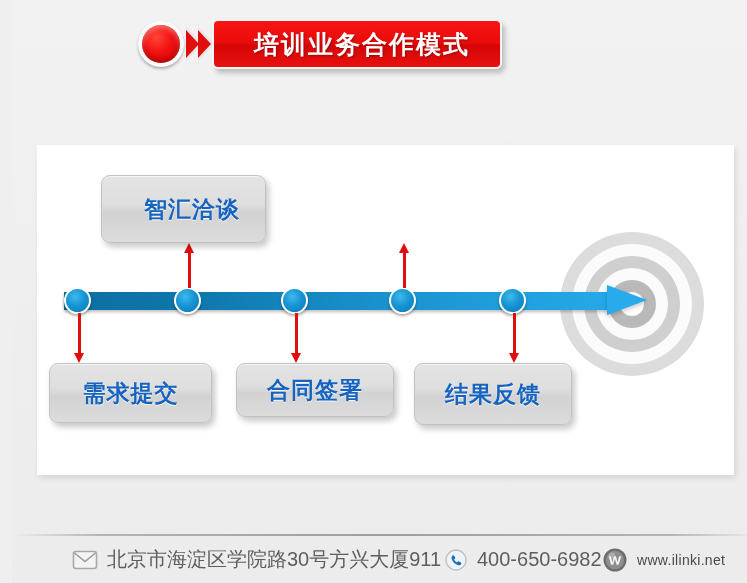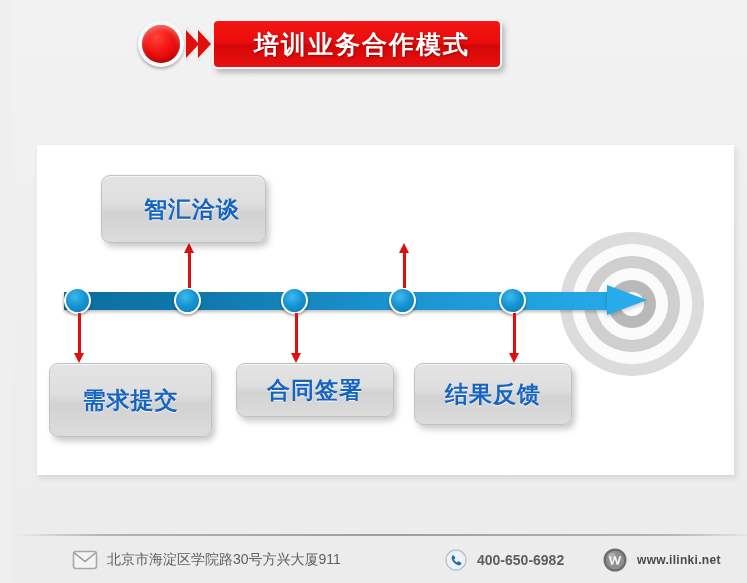--- a/index.html
+++ b/index.html
@@ -236,27 +236,27 @@
     align-items: center;
   }
   .fitem {
     position: absolute;
     display: flex;
     align-items: center;
     gap: 9px;
   }
   .fitem .ftext {
     color: #5e5e5e;
-    font-size: 14px;
+    font-size: 20px;
     white-space: nowrap;
   }
   .fitem .ftext.web {
     color: #4a4a4a;
-    font-size: 12px;
-    font-weight: bold;
+    font-size: 14px;
+    font-weight: normal;
     letter-spacing: .3px;
   }
   .ficon { flex: 0 0 auto; display: block; }
 </style>
 </head>
 <body>
 
 <div id="slide">
 
   <div class="banner">
@@ -311,42 +311,42 @@
   </div>
   <div class="conn down" style="left:501px; top:313px; height:50px;">
     <div class="stem"></div>
     <div class="tip"></div>
   </div>
 
   <div class="gbox" style="left:89px; top:175px; width:165px; height:68px;padding-left:17px;">
     <span class="gtext">智汇洽谈</span>
   </div>
 
-  <div class="gbox" style="left:37px; top:363px; width:163px; height:74px;">
+  <div class="gbox" style="left:37px; top:363px; width:163px; height:60px;">
     <span class="gtext">需求提交</span>
   </div>
   <div class="gbox" style="left:224px; top:363px; width:158px; height:54px;">
     <span class="gtext">合同签署</span>
   </div>
   <div class="gbox" style="left:402px; top:363px; width:158px; height:62px;font-family:Liberation Mono, monospace;">
     <span class="gtext">结果反馈</span>
   </div>
 
   <div class="footer-rule"></div>
   <div class="footer">
 
     <div class="fitem" style="left:60px;">
       <svg class="ficon" width="26" height="22" viewBox="0 0 26 22">
         <rect x="1.5" y="2.5" width="23" height="17" rx="2.5" fill="#f4f4f4" stroke="#a8a8a8" stroke-width="1.6"></rect>
         <path d="M2.5 4 L13 12.5 L23.5 4" fill="none" stroke="#9a9a9a" stroke-width="1.6"></path>
       </svg>
       <span class="ftext">北京市海淀区学院路30号方兴大厦911</span>
     </div>
 
-    <div class="fitem" style="left:432px;font-weight:bold;">
+    <div class="fitem" style="left:432px;">
       <svg class="ficon" width="24" height="24" viewBox="0 0 24 24">
         <circle cx="12" cy="12" r="10" fill="#eef3f7" stroke="#b6c3cd" stroke-width="1.4"></circle>
         <path d="M8.2 7.4c.8-.5 1.7-.2 2.1.6l.8 1.5c.3.6.1 1.1-.4 1.5l-.6.5c.6 1.3 1.6 2.3 2.9 2.9l.5-.6c.4-.5.9-.7 1.5-.4l1.5.8c.8.4 1.1 1.3.6 2.1-.6.9-1.7 1.3-2.8 1-3.3-.8-5.9-3.4-6.7-6.7-.3-1.1.1-2.2 1-2.8z" fill="#1f6fae"></path>
       </svg>
       <span class="ftext">400-650-6982</span>
     </div>
 
     <div class="fitem" style="left:590px;">
       <svg class="ficon" width="26" height="26" viewBox="0 0 26 26">
         <circle cx="13" cy="13" r="11.5" fill="#6d6d6d"></circle>

